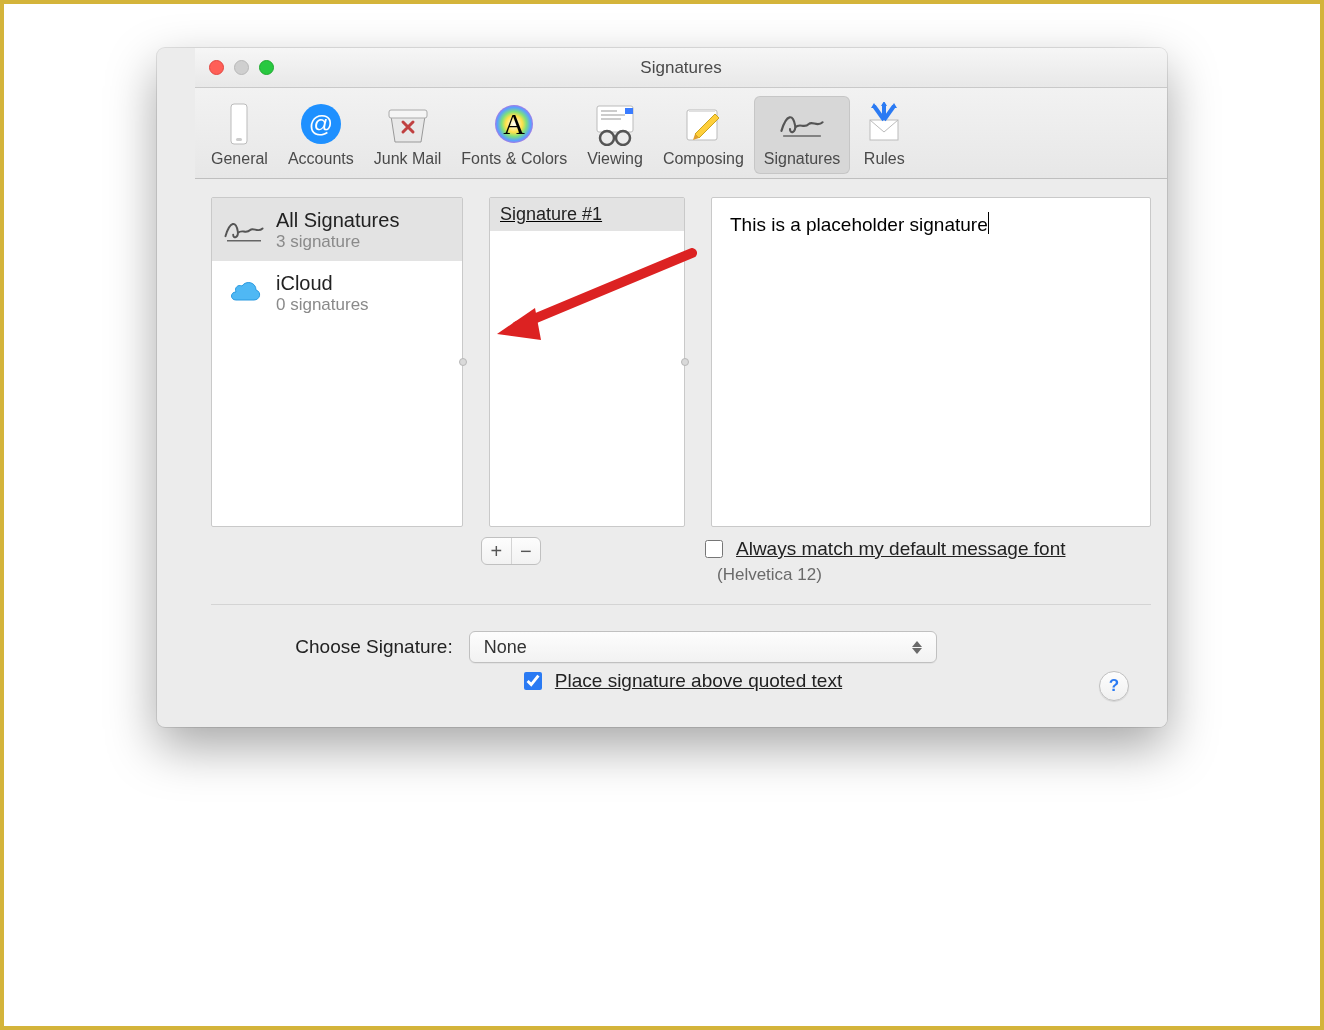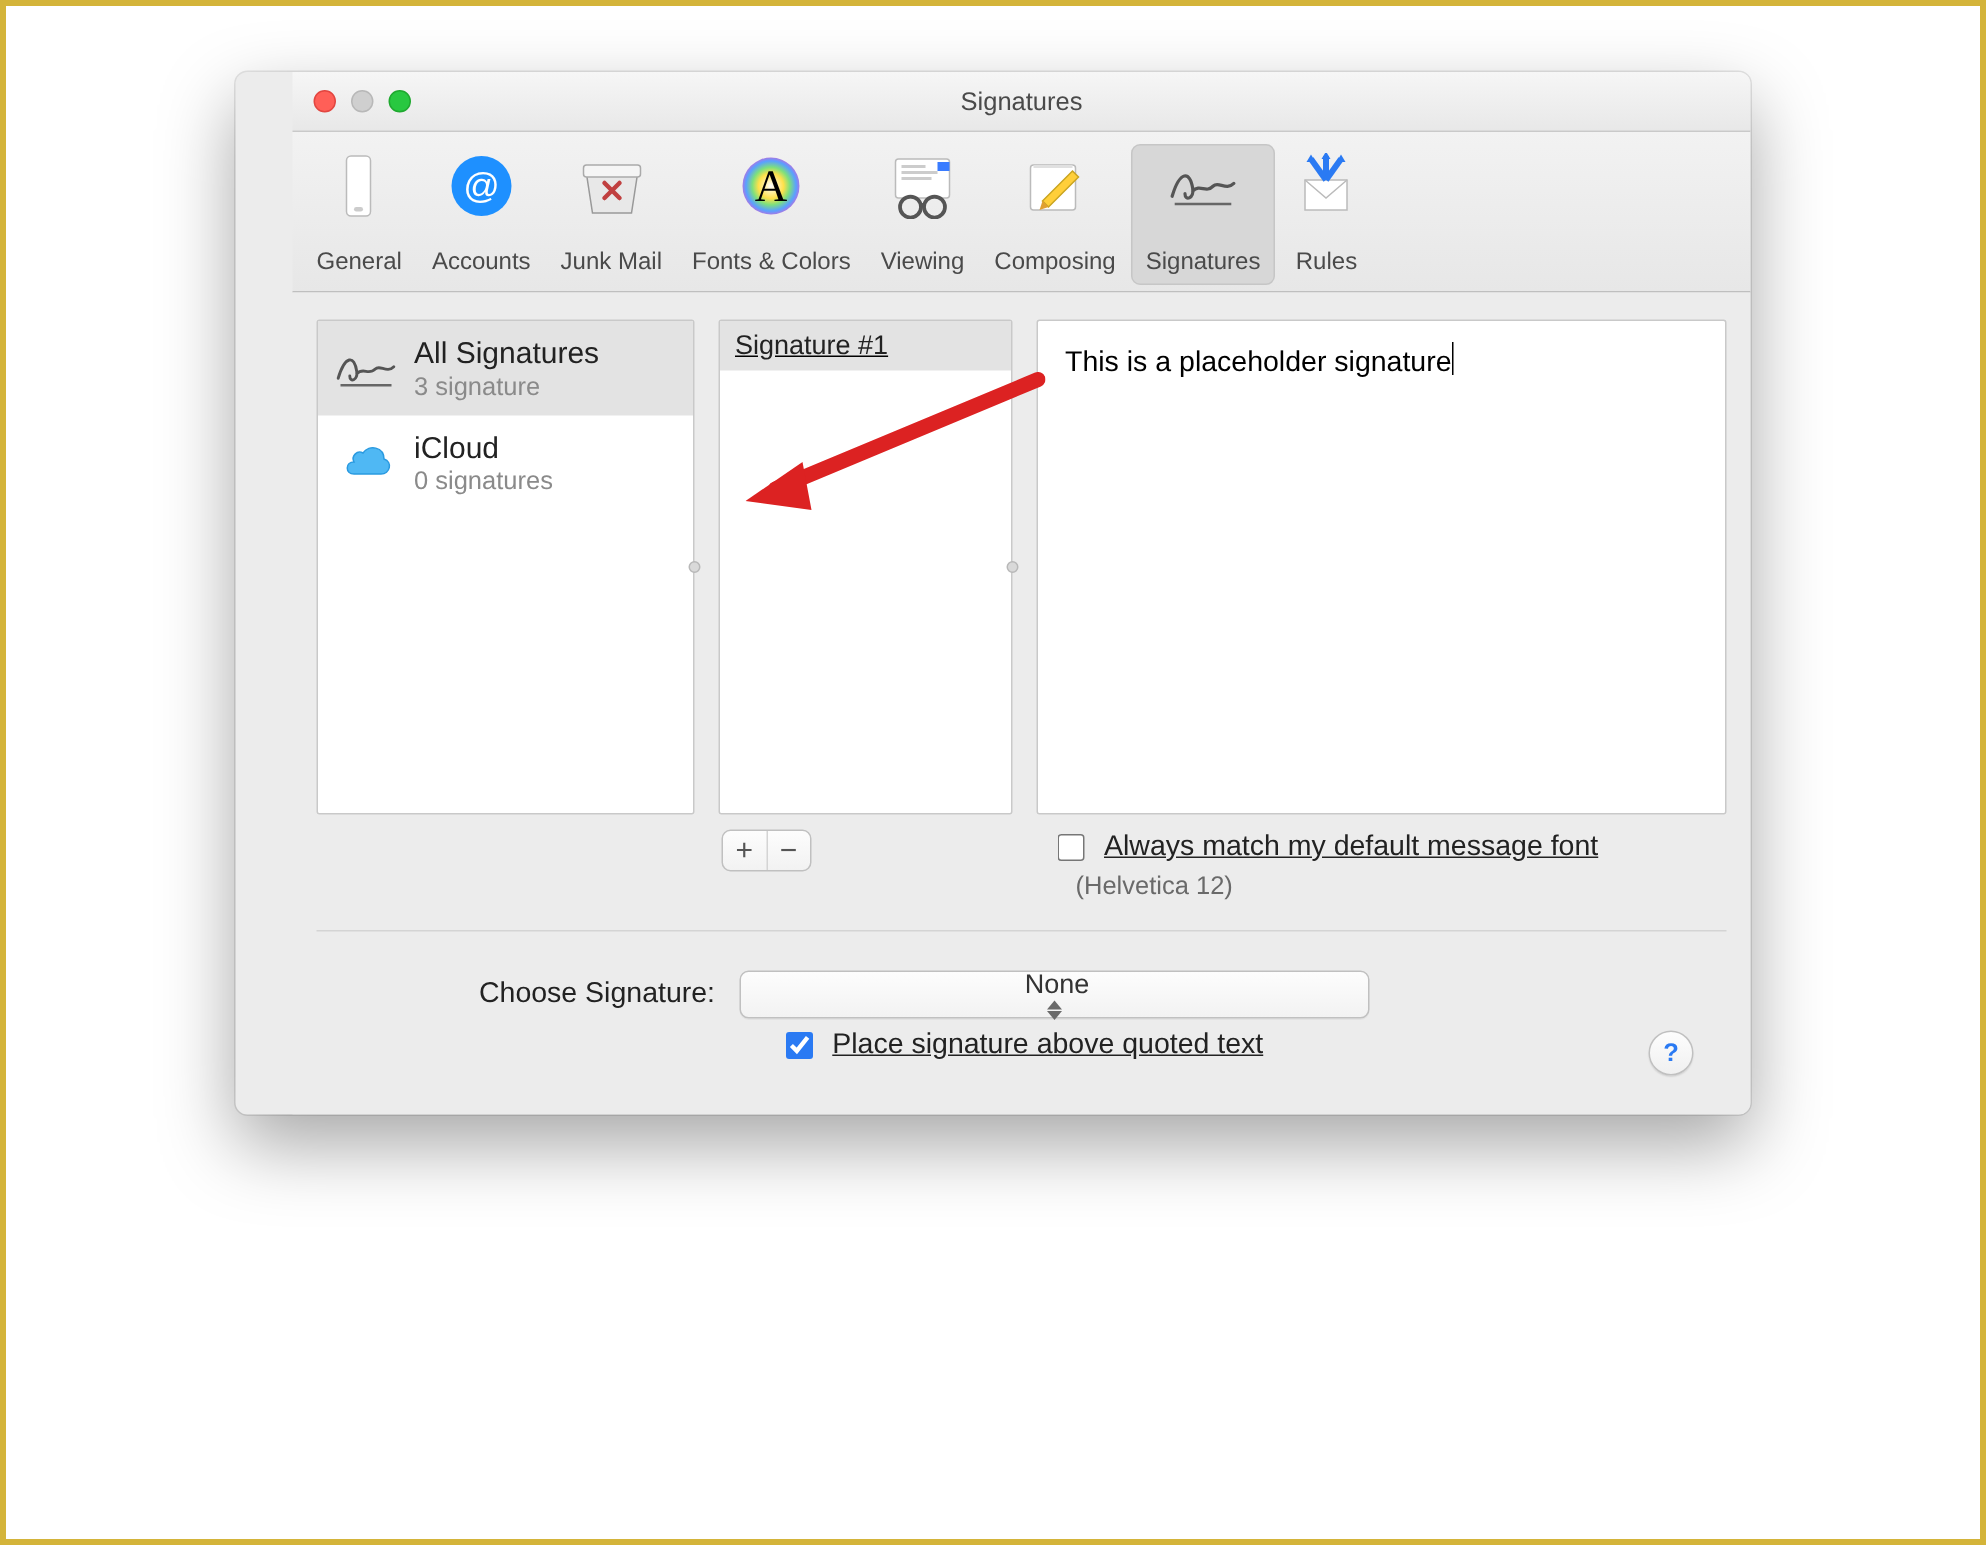--- a/index.html
+++ b/index.html
@@ -64,29 +64,29 @@
     cursor: default;
   }
   .tbitem.selected {
     background: #d7d7d7;
     box-shadow: inset 0 0 0 1px rgba(0,0,0,0.08);
   }
   .tbitem .iconwrap {
     width: 48px; height: 48px;
     display:flex; align-items:center; justify-content:center;
   }
-  .tbitem .lbl { font-size: 16px; color:#4a4a4a; margin-top:18px;}
+  .tbitem .lbl { font-size: 16px; color:#4a4a4a; margin-top:2px;}
   
   .content {
     padding: 18px 16px 0 16px;
     background: #ececec;
   }
   .cols {
     display: flex;
-    gap: 16px;
+    gap: 26px;
     position: relative;
   }
   .panel {
     background: #ffffff;
     border: 1px solid #c9c9c9;
     border-radius: 2px;
     height: 330px;
     position: relative;
   }
   .panel.accounts { width: 252px; }
@@ -160,27 +160,26 @@
     gap:6px;
     position:relative;
   }
   .choose {
     display:flex; align-items:center; gap:16px;
     justify-content:center;
     margin-left:-130px;
   }
   .choose-lbl { font-size:19px; color:#222;}
   .select {
-    width:420px; height:32px;
+    width:468px; height:32px;
     border:1px solid #c0c0c0; border-radius:6px;
     background:linear-gradient(#fdfdfd,#f2f2f2);
-    display:flex; align-items:center; justify-content:center;
+    display:flex; align-items:center; justify-content:space-between;
     padding:0 10px 0 14px;
     box-shadow:0 1px 0 rgba(0,0,0,0.04);
-    flex-direction:column;
   }
   .select span{ font-size:18px; color:#333;}
   .stepper {
     width:14px; display:flex; flex-direction:column; gap:1px;
   }
   .stepper .tri {
     width:0;height:0;border-left:5px solid transparent;border-right:5px solid transparent;
   }
   .stepper .up{border-bottom:6px solid #6a6a6a;}
   .stepper .down{border-top:6px solid #6a6a6a;}

